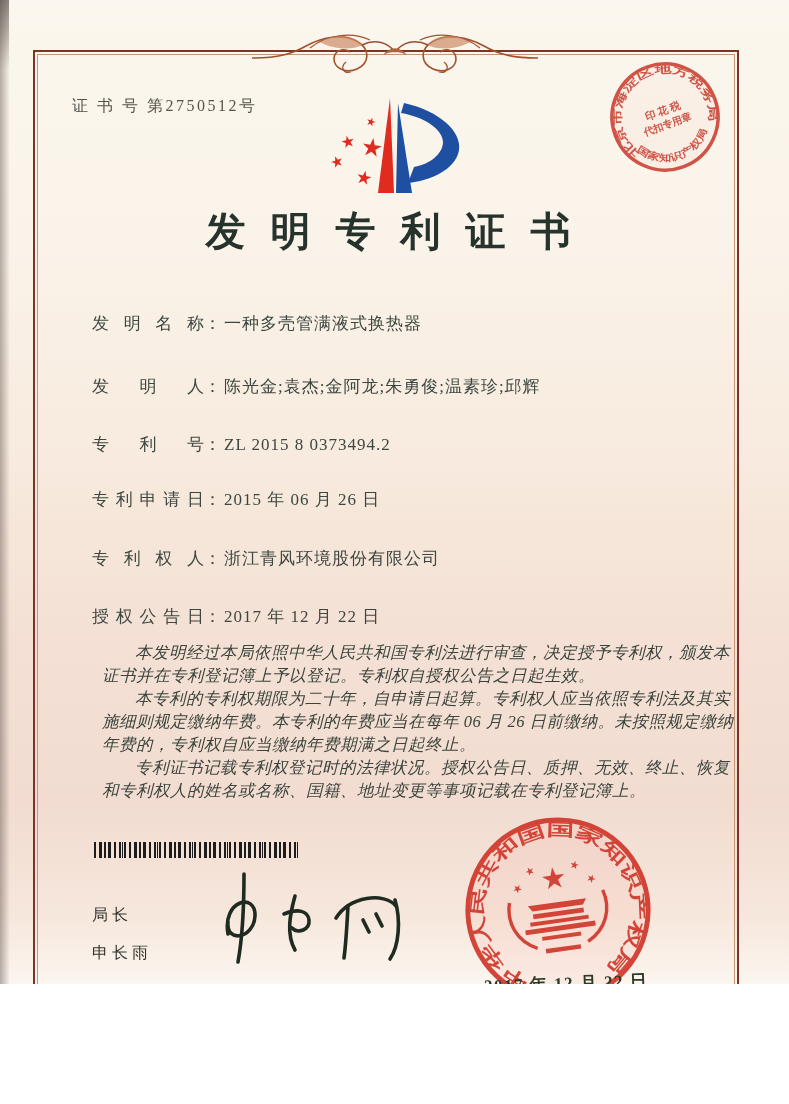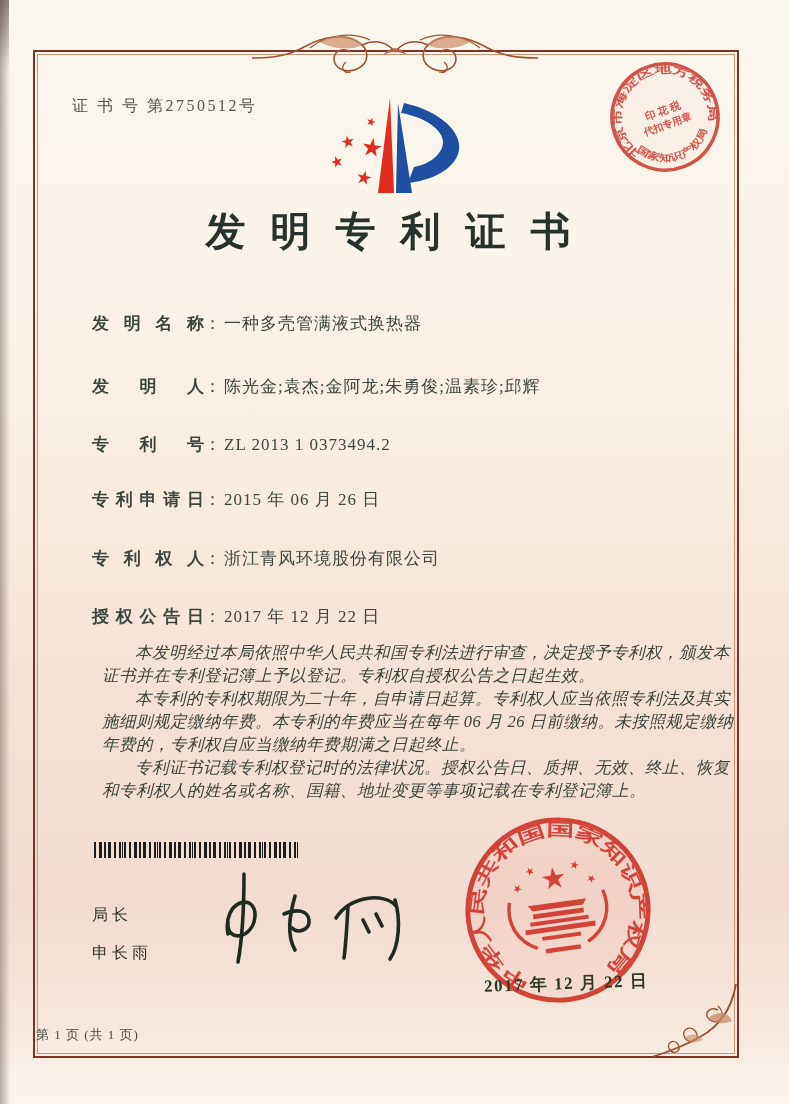--- a/index.html
+++ b/index.html
@@ -1,33 +1,33 @@
 <!DOCTYPE html>
 <html><head>
 <meta charset="utf-8">
 <style>
   html,body{margin:0;padding:0;background:#ffffff;}
   .page{
-    position:relative;width:789px;height:1104px;overflow:hidden;
+    position:relative;width:789px;height:984px;overflow:hidden;
     background:linear-gradient(180deg,#fbf7ee 0%,#faf3e9 25%,#f8ebdf 45%,#f4e0d4 65%,#f2dcd1 82%,#f6e7dc 93%,#fbf6ef 100%);
     font-family:"Liberation Serif","DejaVu Serif",serif;color:#3a443d;
   }
   .scan-edge{position:absolute;left:0;top:0;bottom:0;width:10px;
     background:linear-gradient(90deg,rgba(95,82,76,.45),rgba(95,82,76,0));}
   .scan-corner{position:absolute;left:0;top:0;width:9px;height:70px;
     background:linear-gradient(180deg,rgba(60,45,40,.55),rgba(60,45,40,0));}
   .frame{position:absolute;left:33px;top:50px;width:706px;height:1008px;
     border:2px solid #7e3424;box-sizing:border-box;}
   .frame-inner{position:absolute;inset:2px;border:1px solid #c79678;}
   .cert-no{position:absolute;left:72px;top:96px;font-size:16px;letter-spacing:2.5px;color:#54544d;}
   .logo{position:absolute;left:308px;top:90px;}
   .title{position:absolute;left:0;top:204px;width:789px;text-align:center;
     font-size:40px;font-weight:700;letter-spacing:25px;padding-left:12px;box-sizing:border-box;color:#26322c;}
   .field{position:absolute;left:92px;font-size:17px;color:#3c463f;white-space:nowrap;}
-  .flabel{display:inline-block;width:112px;text-align:justify;text-align-last:justify;font-weight:bold;}
+  .flabel{display:inline-block;width:112px;text-align:justify;text-align-last:justify;}
   .fvalue{margin-left:3px;letter-spacing:1px;}
   .body-text{position:absolute;left:78px;top:641px;width:644px;font-size:16.5px;
     line-height:23px;color:#3a443c;font-style:italic;margin-left:24px;}
   .body-text p{margin:0;text-indent:2em;letter-spacing:.5px;}
   .barcode{position:absolute;left:94px;top:842px;width:205px;height:16px;
     background:
       repeating-linear-gradient(90deg,#1d1d1d 0 2px,rgba(0,0,0,0) 2px 5px),
       repeating-linear-gradient(90deg,#1d1d1d 0 1px,rgba(0,0,0,0) 1px 7px);}
   .signer{position:absolute;left:92px;top:896px;font-family:"Liberation Sans","DejaVu Sans",sans-serif;
     font-size:16px;letter-spacing:4px;color:#33342f;line-height:38px;}
@@ -112,21 +112,21 @@
 
   <div class="title">发明专利证书</div>
 
   <div class="field" style="top:312px">
     <span class="flabel">发明名称</span><span>：</span><span class="fvalue">一种多壳管满液式换热器</span>
   </div>
   <div class="field" style="top:375px">
     <span class="flabel">发明人</span><span>：</span><span class="fvalue">陈光金;袁杰;金阿龙;朱勇俊;温素珍;邱辉</span>
   </div>
   <div class="field" style="top:433px">
-    <span class="flabel">专利号</span><span>：</span><span class="fvalue">ZL 2013 1 0373494.2</span>
+    <span class="flabel">专利号</span><span>：</span><span class="fvalue">ZL 2015 8 0373494.2</span>
   </div>
   <div class="field" style="top:488px">
     <span class="flabel">专利申请日</span><span>：</span><span class="fvalue">2015 年 06 月 26 日</span>
   </div>
   <div class="field" style="top:547px">
     <span class="flabel">专利权人</span><span>：</span><span class="fvalue">浙江青风环境股份有限公司</span>
   </div>
   <div class="field" style="top:605px">
     <span class="flabel">授权公告日</span><span>：</span><span class="fvalue">2017 年 12 月 22 日</span>
   </div>

